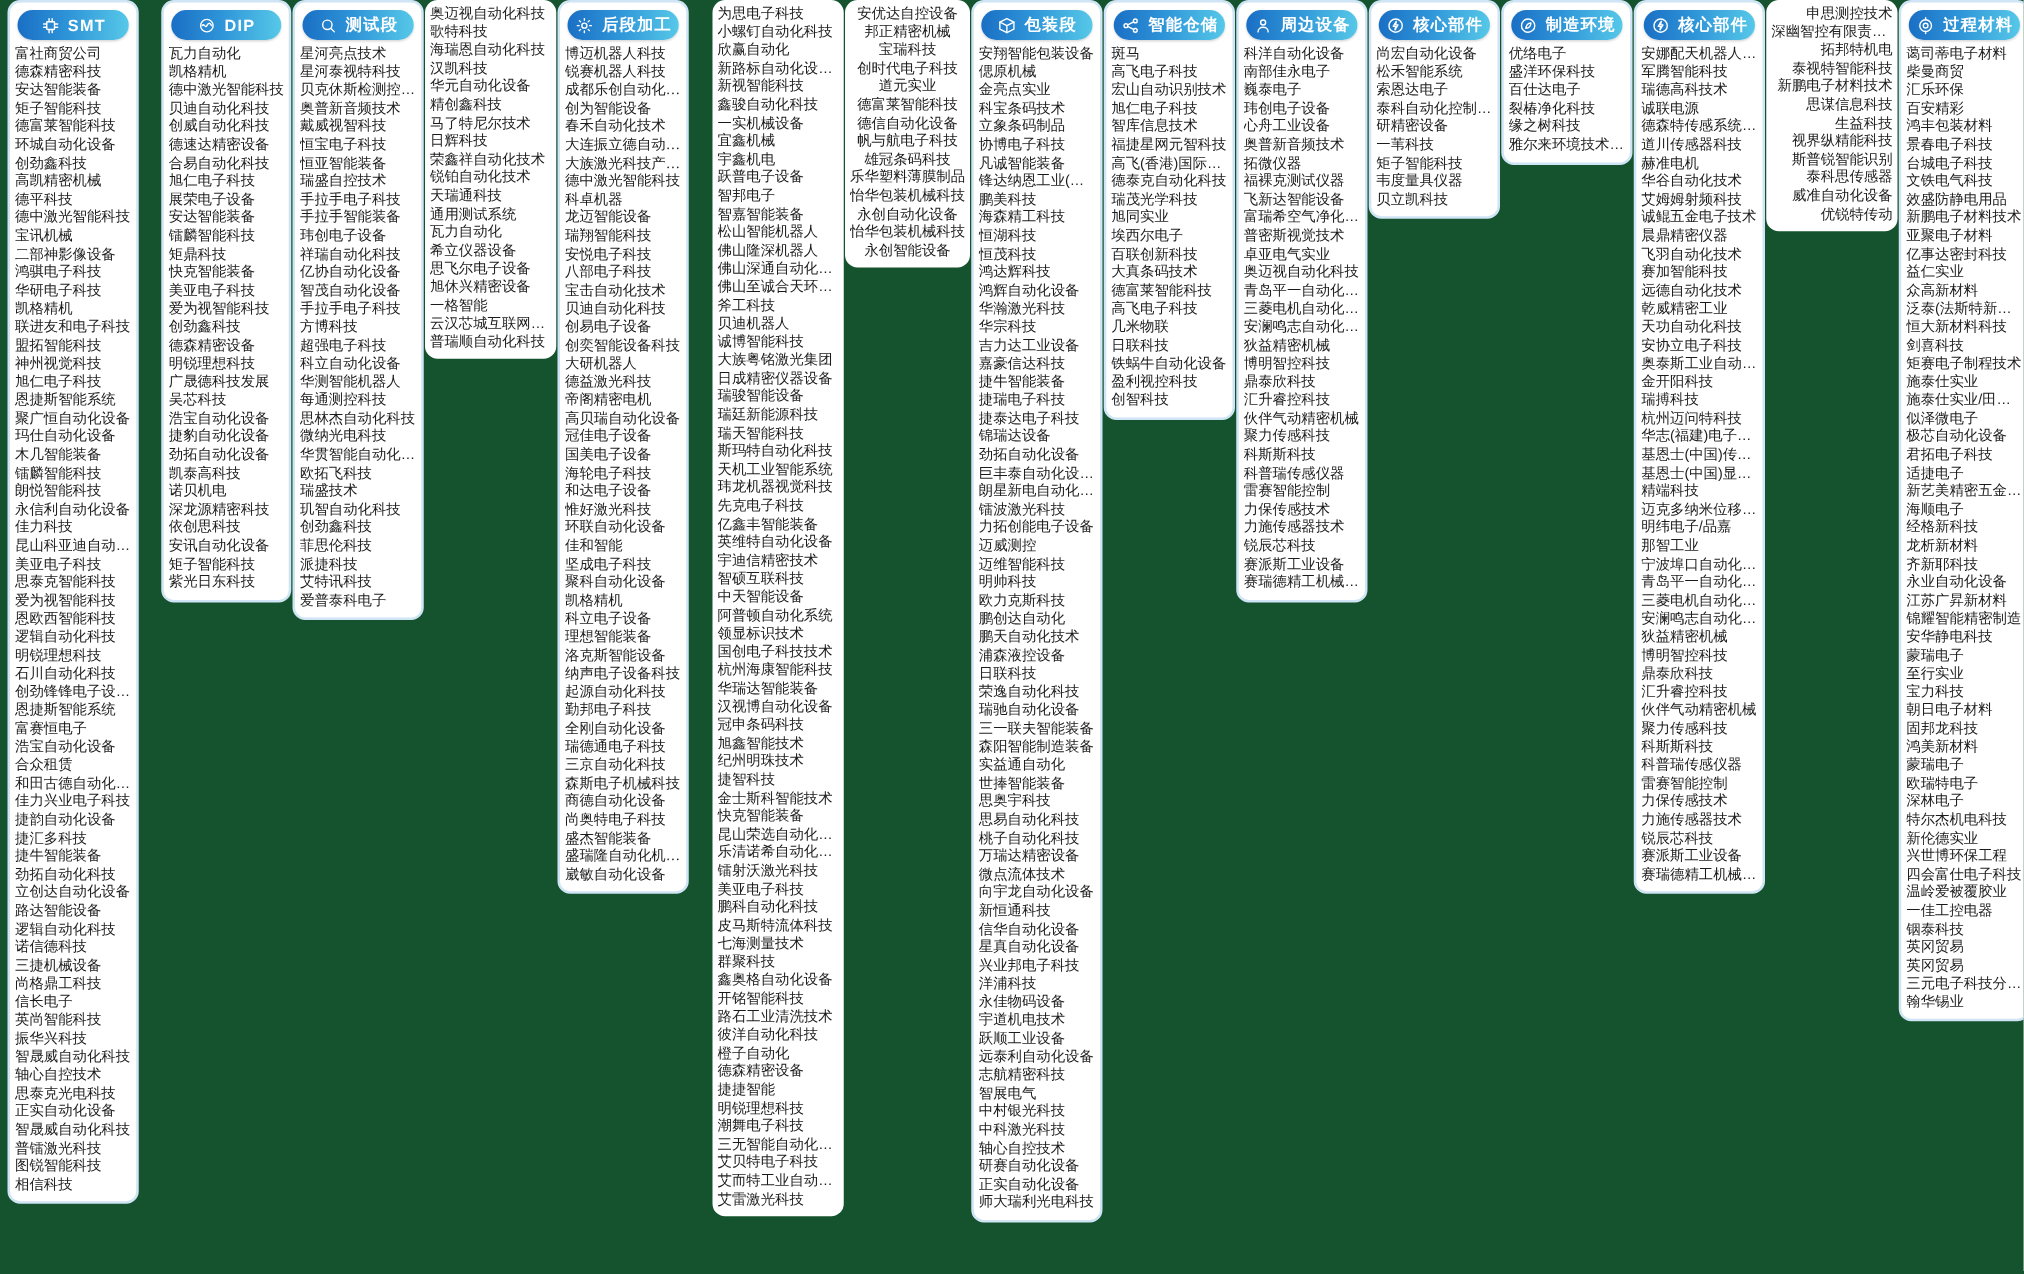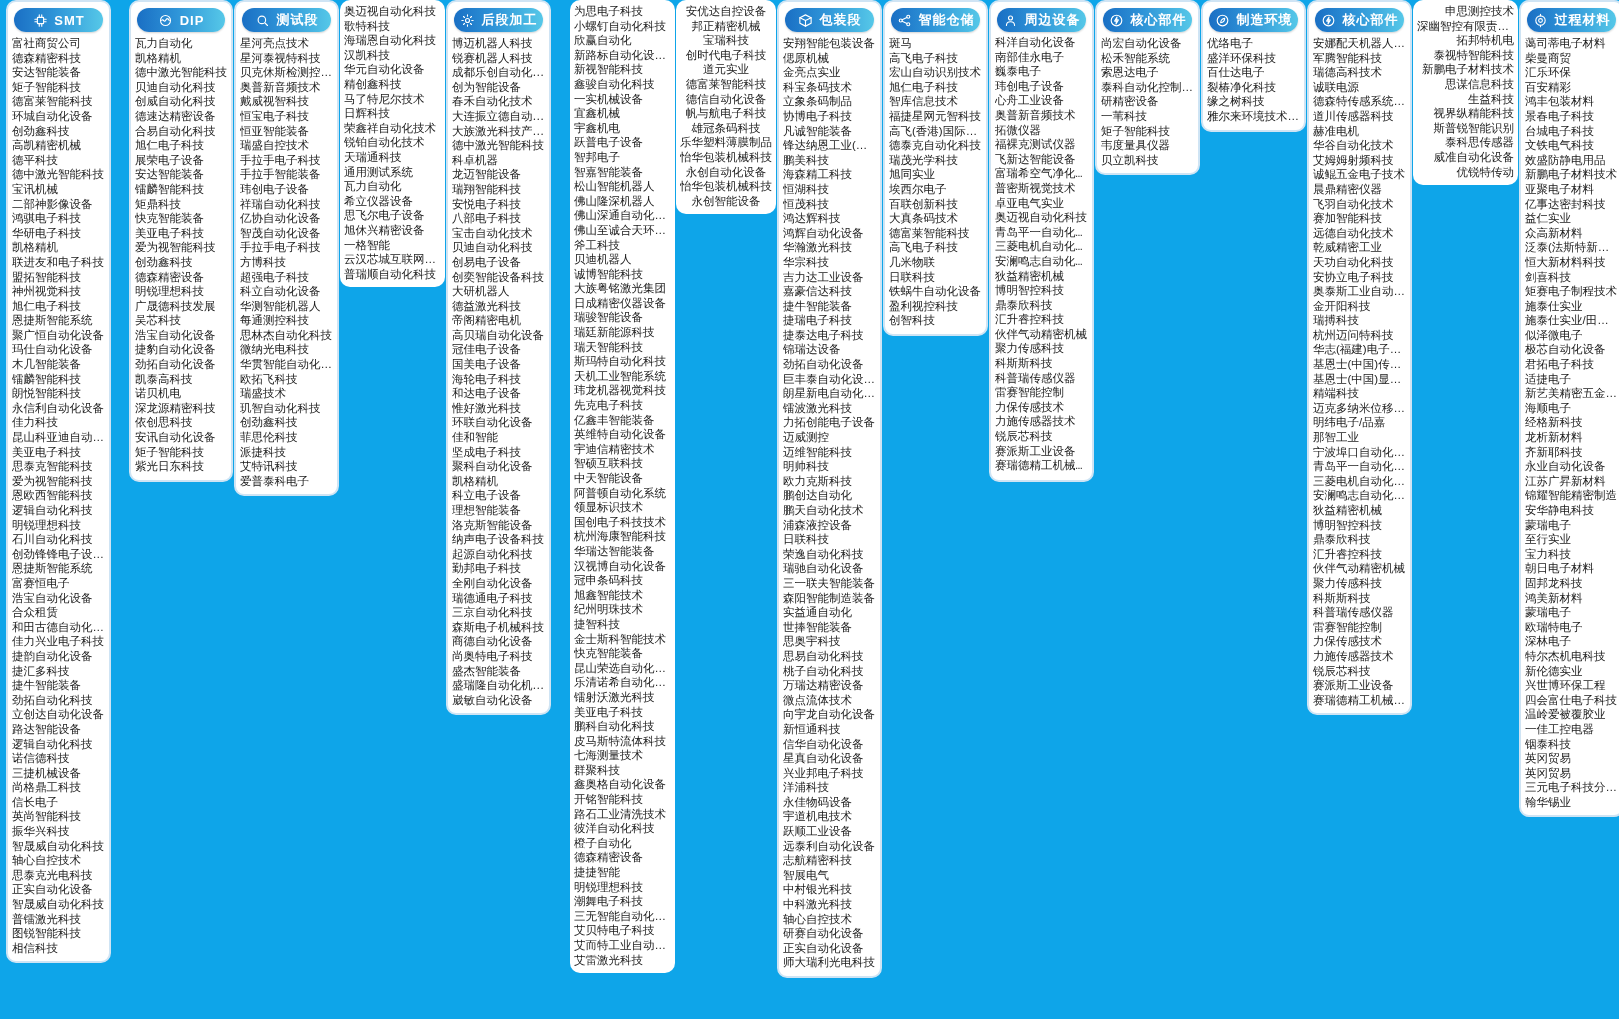--- a/index.html
+++ b/index.html
@@ -1,17 +1,17 @@
 <!DOCTYPE html>
 <html><head>
 <meta charset="utf-8">
 <style>
   html,body{margin:0;padding:0;background:#ffffff;}
   body{font-family:"Liberation Sans","DejaVu Sans",sans-serif;color:#111;}
-  #page{position:relative;width:1619px;height:1019px;overflow:hidden;background:#0ea5e9;}
+  #page{position:relative;width:1619px;height:1019px;overflow:hidden;background:#14532d;}
   .board{position:absolute;top:0;left:0;width:1619px;height:1019px;display:flex;flex-direction:row;align-items:flex-start;gap:0;padding:0;box-sizing:border-box;}
   .col{display:flex;flex-direction:column;gap:6px;box-sizing:border-box;}
   .panel{border:2px solid #cfe4f4;border-radius:10px;background:#ffffff;box-sizing:border-box;padding:4px 0 6px 0;overflow:hidden;}
   .panel.noborder{border:none;}
   .cat-header{
      position:relative;display:flex;align-items:center;justify-content:center;gap:6px;
      height:24px;border-radius:12px;color:#fff;font-size:13px;font-weight:bold;
      background:linear-gradient(90deg,#1a6fc4 0%,#2e94d8 45%,#56c8e8 100%);
      margin:2px 6px 4px 6px;letter-spacing:1px;box-shadow:0 1px 2px rgba(0,0,0,.18);
   }
@@ -481,21 +481,21 @@
             <li>德富莱智能科技</li>
             <li>高飞电子科技</li>
             <li>几米物联</li>
             <li>日联科技</li>
             <li>铁蜗牛自动化设备</li>
             <li>盈利视控科技</li>
             <li>创智科技</li>
           </ul>
         </div>
       </div>
-      <div class="col" style="width: 105px; margin-left: 1px; font-family: Liberation Mono, monospace;">
+      <div class="col" style="width: 105px; margin-left: 1px;">
         <div class="panel">
           <div class="cat-header">
             <span class="ic">
               <svg xmlns="http://www.w3.org/2000/svg" viewBox="0 0 24 24" width="15" height="15" fill="none" stroke="#ffffff" stroke-width="1.8" stroke-linecap="round" stroke-linejoin="round">
                 <circle cx="12" cy="8" r="3.2"></circle>
                 <path d="M5.5 20c0-3.6 2.9-6 6.5-6s6.5 2.4 6.5 6"></path>
               </svg>
             </span>
             <span>周边设备</span>
           </div>

